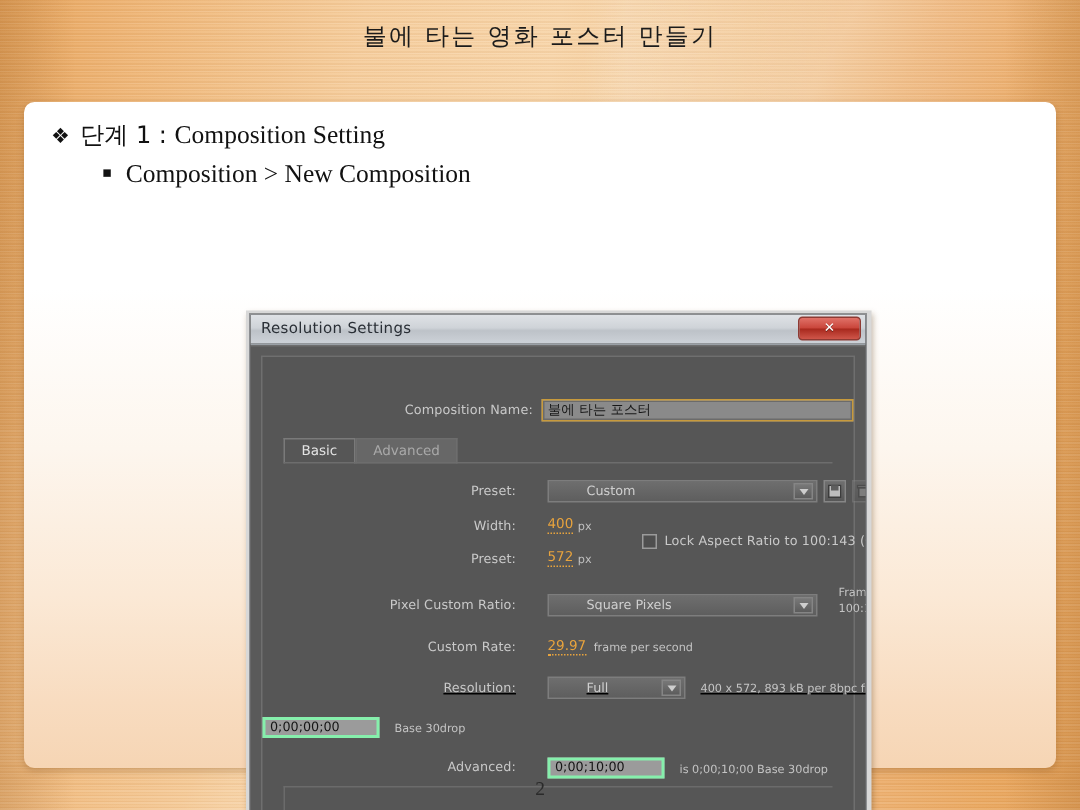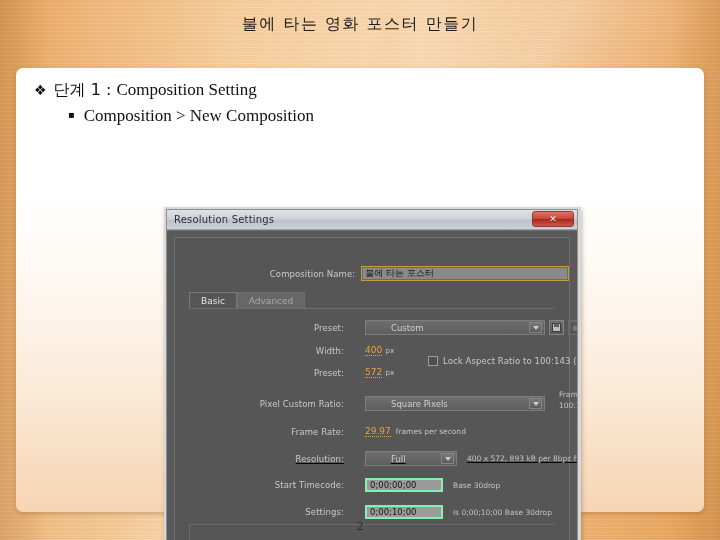--- a/index.html
+++ b/index.html
@@ -511,49 +511,48 @@
                   </span>
               </div>
             </div>
 
             <div class="ae-row" style="top:152px; left:384px; display:block;">
               <div class="ae-note">Frame Aspect Ratio</div>
               <div class="ae-note" style="margin-top:2px;">100:143 (0.70)</div>
             </div>
 
             <div class="ae-row" style="top:188px;">
-              <span class="lbl ae-label">Frame Rate:</span>
+              <span class="lbl ae-label">Custom Rate:</span>
               <span class="ae-val-orange">29.97</span>
-              <span class="ae-note" style="margin-left:5px;">frames per second</span>
+              <span class="ae-note" style="margin-left:5px;">frame per second</span>
             </div>
 
             <div id="ae-sep"></div>
             <div id="ae-hairline"></div>
 
             <div class="ae-row" style="top:213px;text-decoration:underline;">
               <span class="lbl ae-label">Resolution:</span>
               <div class="ae-select" style="width:92px;">
                 <span class="v">Full</span>
                 <span class="arrow">
                     <i></i>
                   </span>
               </div>
               <span class="ae-note" style="margin-left:10px;">400 x 572, 893 kB per 8bpc frame</span>
             </div>
 
             <div class="ae-row" style="top:240px;">
-              <span class="lbl ae-label">Start Timecode:</span>
               <div class="ae-text-field" style="width:78px;">
                 <span class="v">0;00;00;00</span>
               </div>
               <span class="ae-note" style="margin-left:10px;">Base 30drop</span>
             </div>
 
             <div class="ae-row" style="top:267px;">
-              <span class="lbl ae-label">Settings:</span>
+              <span class="lbl ae-label">Advanced:</span>
               <div class="ae-text-field" style="width:78px;">
                 <span class="v">0;00;10;00</span>
               </div>
               <span class="ae-note" style="margin-left:10px;">is 0;00;10;00 Base 30drop</span>
             </div>
 
           </div>
         </div>
       </div>
     </div>

